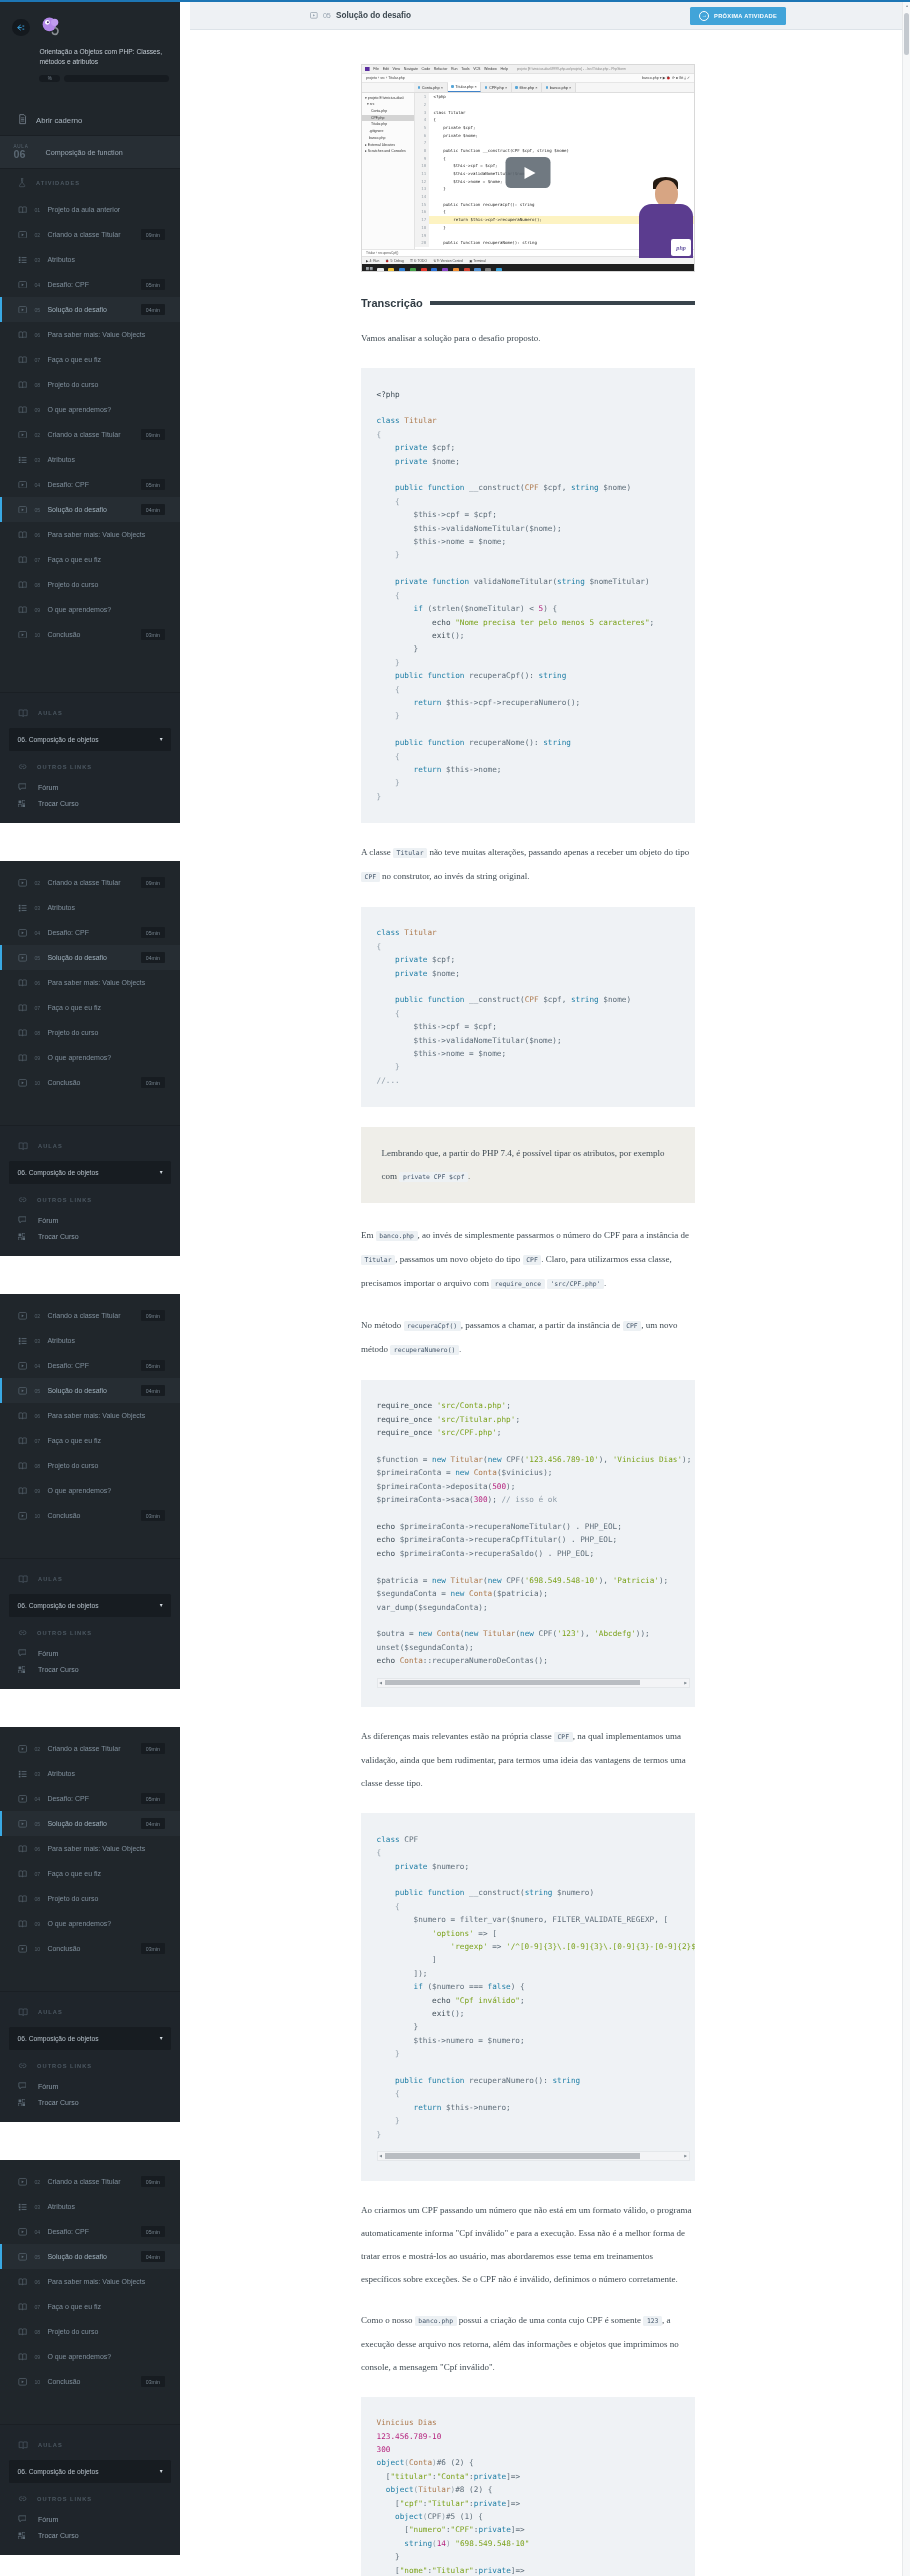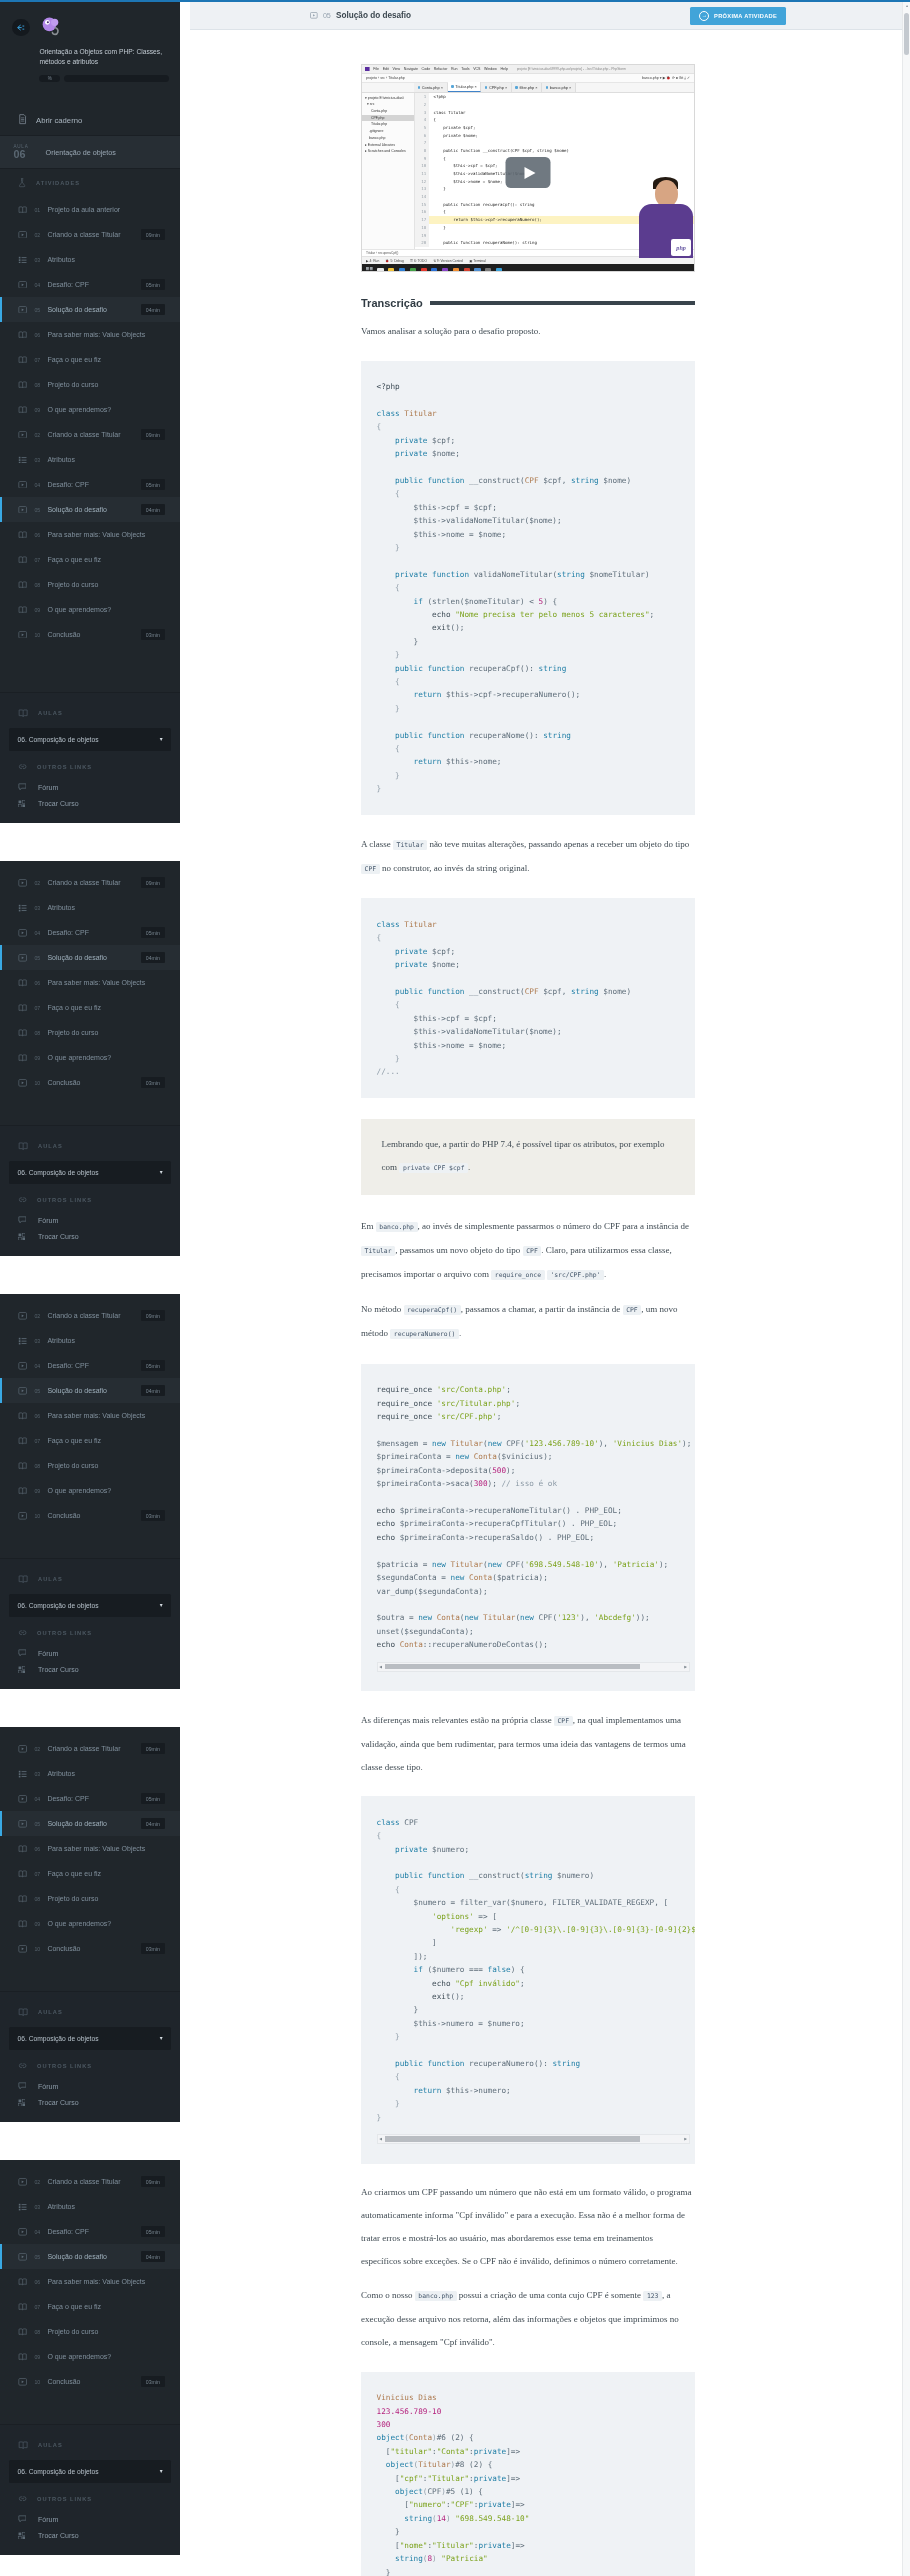--- a/index.html
+++ b/index.html
@@ -84,21 +84,21 @@
   .play-overlay .tri{width:0;height:0;border-left:11.3px solid #fff;border-top:6.7px solid transparent;border-bottom:6.7px solid transparent;margin-left:3.1px}
   .presenter{position:absolute;right:1px;bottom:13.4px;width:54px;height:81px;z-index:3}
   .p-head{position:absolute;left:15.5px;top:3.1px;width:23px;height:27px;border-radius:50% 50% 46% 46%;background:#d7a583}
   .p-hair{position:absolute;left:14.4px;top:0;width:25px;height:12.4px;border-radius:50% 50% 0 0;background:#241a12}
   .p-body{position:absolute;left:0;bottom:0;width:54px;height:54px;border-radius:12.4px 12.4px 0 0;background:#5b3c8f}
   .php-box{position:absolute;right:2.1px;bottom:2.1px;width:19.6px;height:16.5px;background:#fff;border-radius:2.1px;display:flex;align-items:center;justify-content:center;font-style:italic;font-weight:bold;color:#6b5ca5;font-size:6.2px;font-family:"Liberation Serif",serif}
   
   .trans-head{margin-top:25px;display:flex;align-items:center;gap:7.2px}
   .trans-head .t{font-size:11px;font-weight:bold;color:#303b43}
   .trans-head .bar{flex:1;height:4.6px;background:#39444c}
-  .para{font-family:"Liberation Serif",serif;font-size:9px;line-height:23px;color:#3f4a52;margin:11px 0}
+  .para{font-family:"Liberation Serif",serif;font-size:9px;line-height:23px;color:#3f4a52;margin:18px 0}
   .para .chip,.callout .chip{font-family:"DejaVu Sans Mono",monospace;font-size:6.4px;background:#edf1f4;color:#44566a;padding:1px 3.6px;border-radius:1.5px;white-space:nowrap}
   .codeblock{background:#eff2f5;margin:17.5px 0;padding:19.6px 0 19.6px 15.5px;overflow:hidden}
   .codeblock .cl{font-family:"DejaVu Sans Mono",monospace;font-size:7.7px;line-height:13.4px;white-space:pre;color:#5f6e7a}
   .tk-k{color:#1f7ea6}.tk-n{color:#ad7a4e}.tk-s{color:#7ba21b}.tk-m{color:#b5237e}
   .tk-c{color:#8c9aa6}.tk-g{color:#93a0ab}.tk-d{color:#3f4d57}.tk-v{color:#5f6e7a}
   .hscroll{margin:10.3px 5.2px 0 0;height:7.7px;background:#f3f4f6;border:0.5px solid #e4e7ea;display:flex;align-items:center;position:relative;cursor:pointer}
   .hscroll .ar{font-size:3.6px;color:#7c868e;width:6.2px;text-align:center}
   .hscroll .ht{position:absolute;left:7.2px;top:1px;height:5.2px;width:82%;background:#b9bdc2}
   .hscroll .ar.r{margin-left:auto}
   .callout{background:#efeee9;padding:14.4px 20.6px;margin:20.6px 0;font-family:"Liberation Serif",serif;font-size:9px;line-height:23px;color:#3f4a52}
@@ -137,21 +137,21 @@
             <path d="M2.5 1 H9 L11.5 3.5 V15 H2.5 Z" fill="none" stroke="currentColor" stroke-width="1.3"></path>
             <path d="M4.5 6 H9.5 M4.5 8.5 H9.5 M4.5 11 H9.5" stroke="currentColor" stroke-width="1.1"></path>
           </svg></span>
         <span>Abrir caderno</span>
      </div>
      <div class="aula-band">
        <div class="aula-left">
           <div class="aula-word">AULA</div>
           <div class="aula-num">06</div>
         </div>
-       <div class="aula-name">Orientação de objetos</div>
+       <div class="aula-name">Composição de function</div>
      </div>
      <div class="section-label">
        <span class="ic" style="color:#4c5862;display:flex">
           <svg width="8.2" height="9.3" viewBox="0 0 14 16">
             <path d="M5 1 H9 M6 1 V5.5 L11.5 13 A1.4 1.4 0 0 1 10.4 15 H3.6 A1.4 1.4 0 0 1 2.5 13 L8 5.5 V1" fill="none" stroke="currentColor" stroke-width="1.2"></path>
           </svg>
         </span>
        <span class="txt">ATIVIDADES</span>
      </div>
       <div>
@@ -1122,21 +1122,21 @@
         <div class="cl"><span class="tk-c">//...</span></div>
       </div>
       <div class="callout">Lembrando que, a partir do PHP 7.4, é possível tipar os atributos, por exemplo com <span class="chip">private CPF $cpf</span>.</div>
       <div class="para">Em <span class="chip">banco.php</span>, ao invés de simplesmente passarmos o número do CPF para a instância de <span class="chip">Titular</span>, passamos um novo objeto do tipo <span class="chip">CPF</span>. Claro, para utilizarmos essa classe, precisamos importar o arquivo com <span class="chip">require_once</span> <span class="chip">'src/CPF.php'</span>.</div>
       <div class="para">No método <span class="chip">recuperaCpf()</span>, passamos a chamar, a partir da instância de <span class="chip">CPF</span>, um novo método <span class="chip">recuperaNumero()</span>.</div>
       <div class="codeblock">
         <div class="cl"><span class="tk-d">require_once</span><span class="tk-v"> </span><span class="tk-s">'src/Conta.php'</span><span class="tk-v">;</span></div>
         <div class="cl"><span class="tk-d">require_once</span><span class="tk-v"> </span><span class="tk-s">'src/Titular.php'</span><span class="tk-v">;</span></div>
         <div class="cl"><span class="tk-d">require_once</span><span class="tk-v"> </span><span class="tk-s">'src/CPF.php'</span><span class="tk-v">;</span></div>
         <div class="cl">&nbsp;</div>
-        <div class="cl"><span class="tk-v">$mensagem = </span><span class="tk-k">new</span><span class="tk-v"> </span><span class="tk-n">Titular</span><span class="tk-v">(</span><span class="tk-k">new</span><span class="tk-v"> CPF(</span><span class="tk-s">'123.456.789-10'</span><span class="tk-v">), </span><span class="tk-s">'Vinicius Dias'</span><span class="tk-v">);</span></div>
+        <div class="cl"><span class="tk-v">$function = </span><span class="tk-k">new</span><span class="tk-v"> </span><span class="tk-n">Titular</span><span class="tk-v">(</span><span class="tk-k">new</span><span class="tk-v"> CPF(</span><span class="tk-s">'123.456.789-10'</span><span class="tk-v">), </span><span class="tk-s">'Vinicius Dias'</span><span class="tk-v">);</span></div>
         <div class="cl"><span class="tk-v">$primeiraConta = </span><span class="tk-k">new</span><span class="tk-v"> </span><span class="tk-n">Conta</span><span class="tk-v">($vinicius);</span></div>
         <div class="cl"><span class="tk-v">$primeiraConta-&gt;deposita(</span><span class="tk-m">500</span><span class="tk-v">);</span></div>
         <div class="cl"><span class="tk-v">$primeiraConta-&gt;saca(</span><span class="tk-m">300</span><span class="tk-v">); </span><span class="tk-c">// isso é ok</span></div>
         <div class="cl">&nbsp;</div>
         <div class="cl"><span class="tk-d">echo</span><span class="tk-v"> $primeiraConta-&gt;recuperaNomeTitular() . PHP_EOL;</span></div>
         <div class="cl"><span class="tk-d">echo</span><span class="tk-v"> $primeiraConta-&gt;recuperaCpfTitular() . PHP_EOL;</span></div>
         <div class="cl"><span class="tk-d">echo</span><span class="tk-v"> $primeiraConta-&gt;recuperaSaldo() . PHP_EOL;</span></div>
         <div class="cl">&nbsp;</div>
         <div class="cl"><span class="tk-v">$patricia = </span><span class="tk-k">new</span><span class="tk-v"> </span><span class="tk-n">Titular</span><span class="tk-v">(</span><span class="tk-k">new</span><span class="tk-v"> CPF(</span><span class="tk-s">'698.549.548-10'</span><span class="tk-v">), </span><span class="tk-s">'Patricia'</span><span class="tk-v">);</span></div>
         <div class="cl"><span class="tk-v">$segundaConta = </span><span class="tk-k">new</span><span class="tk-v"> </span><span class="tk-n">Conta</span><span class="tk-v">($patricia);</span></div>

